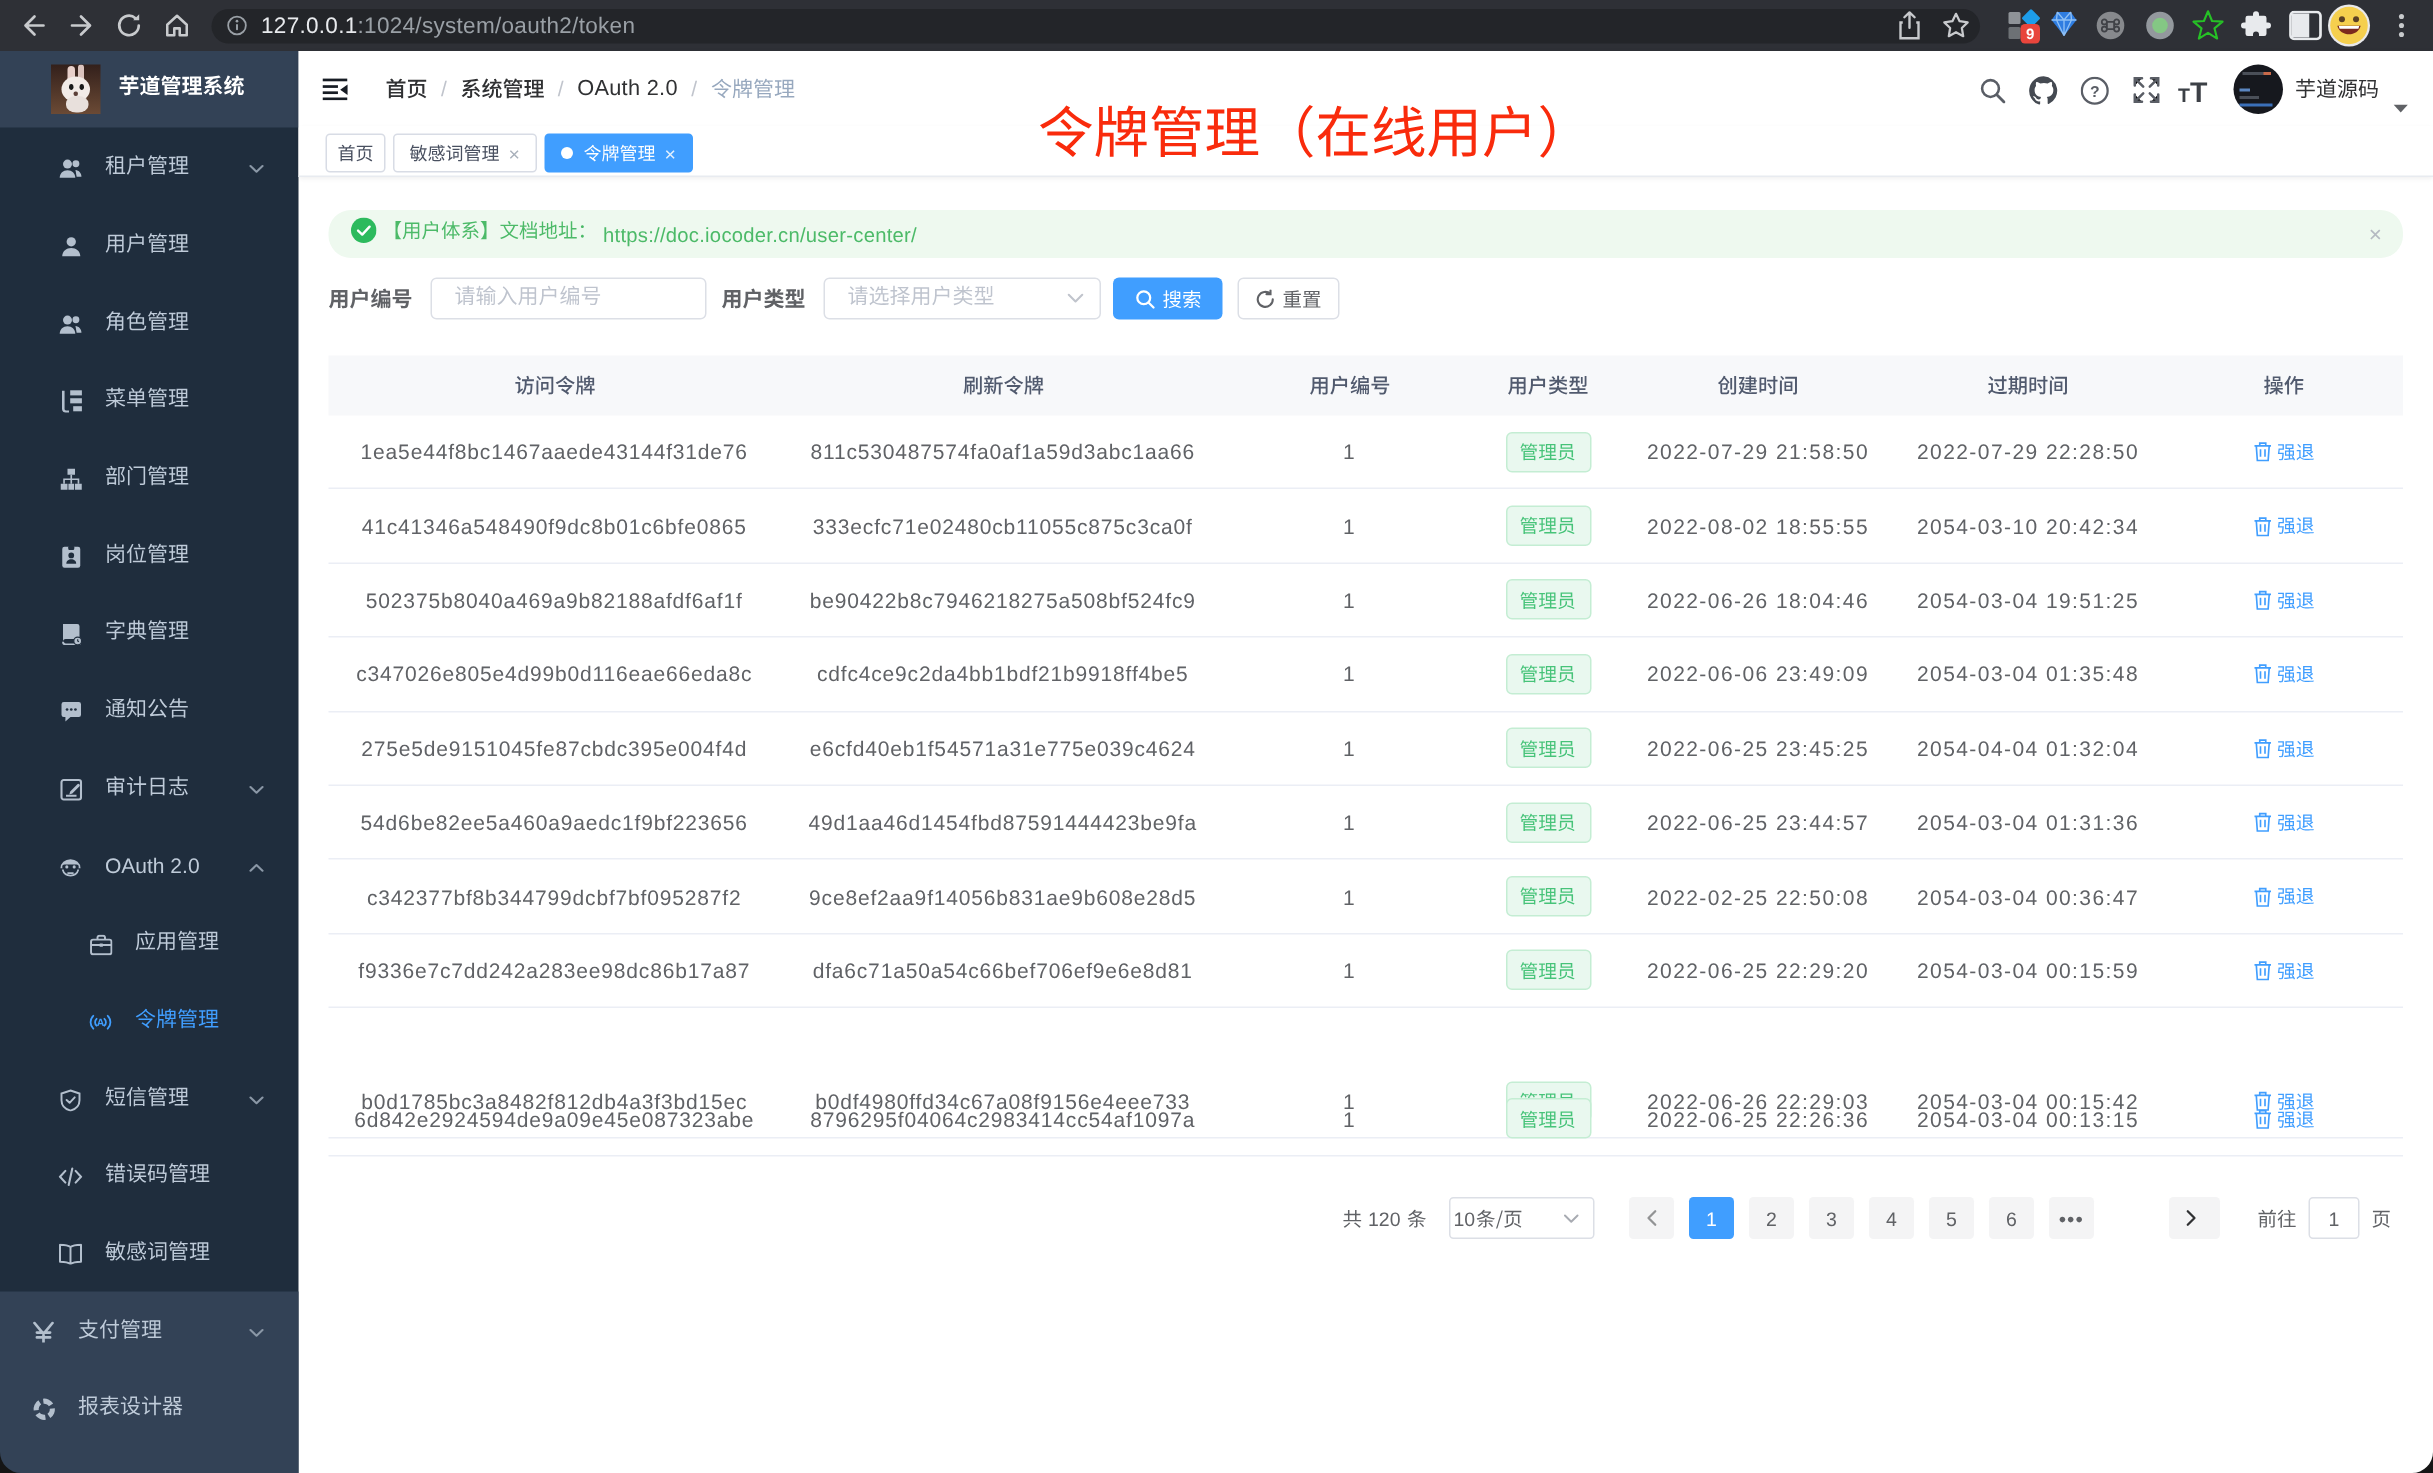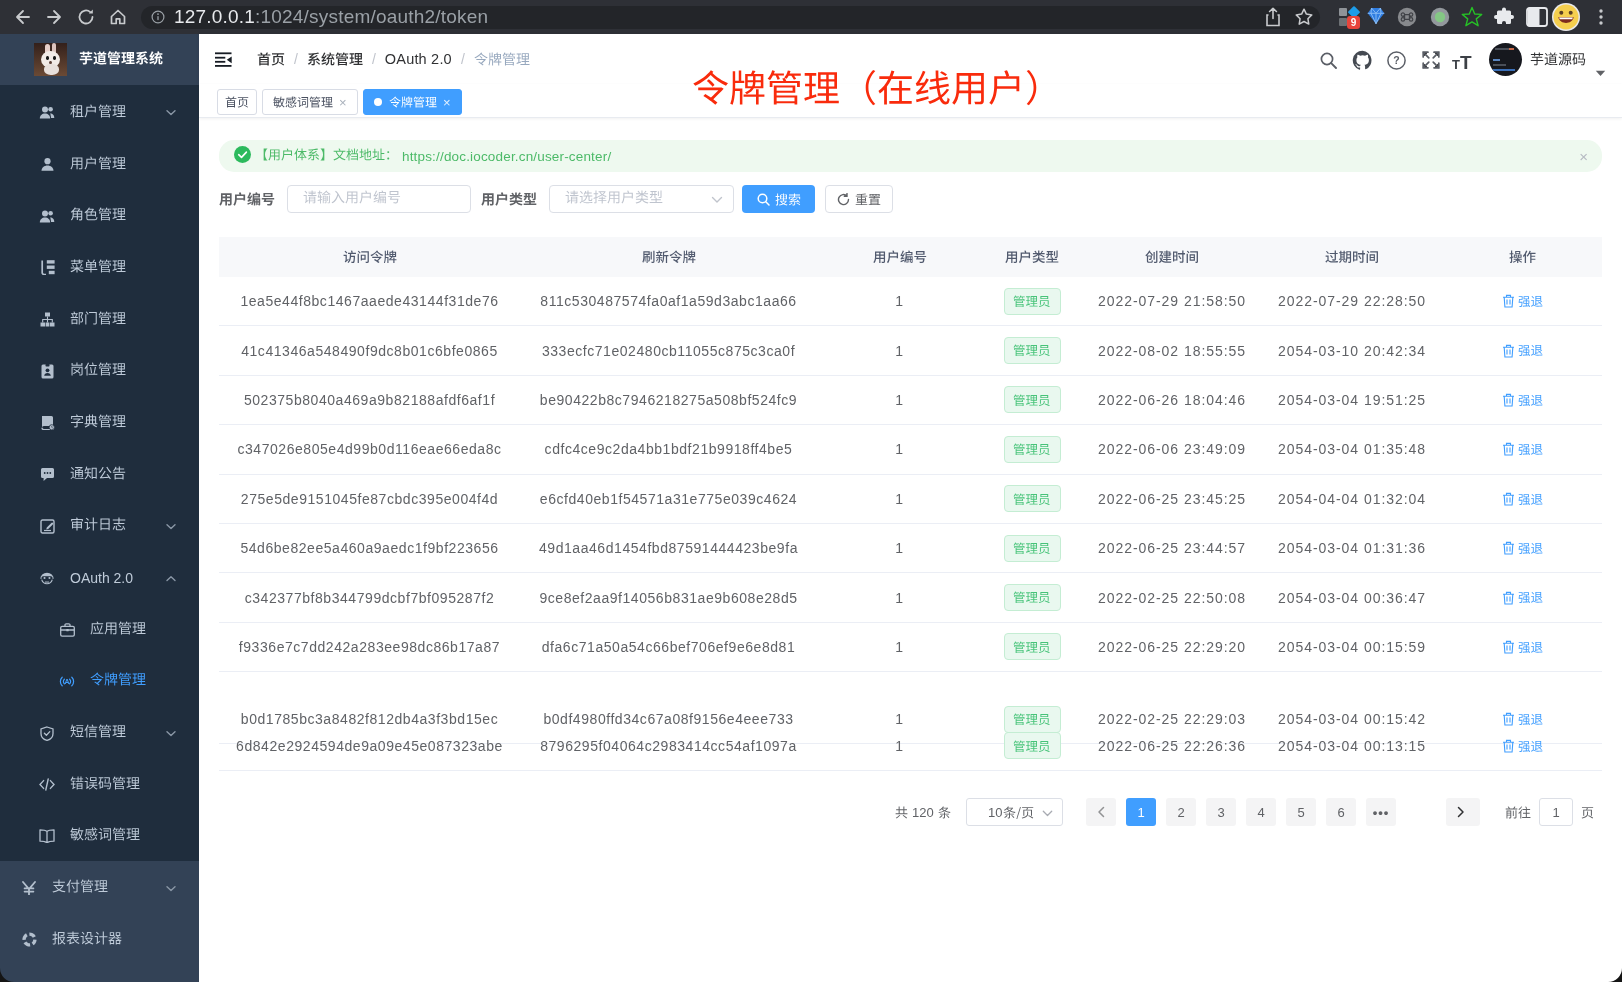--- a/index.html
+++ b/index.html
@@ -51,21 +51,21 @@
 <div class="abs" style="left:108px;top:7px"><svg class="ic" width="20" height="20" viewBox="0 0 20 20">
       <path d="M3.5 9.5 10 3.5l6.5 6v7h-4.7v-4.6h-3.6v4.6H3.5z" stroke="#c8cacd" stroke-width="1.7" fill="none" stroke-linejoin="round"></path>
     </svg></div>
 <div id="pill"></div>
 <div class="abs" style="left:151px;top:10px"><svg class="ic" width="14" height="14" viewBox="0 0 14 14">
       <circle cx="7" cy="7" r="5.9" stroke="#9aa0a6" stroke-width="1.2" fill="none"></circle>
       <rect x="6.35" y="6" width="1.3" height="4.2" rx=".65" fill="#9aa0a6"></rect>
       <circle cx="7" cy="4.1" r=".9" fill="#9aa0a6"></circle>
     </svg></div>
 <div class="abs row" style="left:174px;top:0;height:34px">
-    <span style="font-size:19px;color:#9aa0a6;letter-spacing:.2px"><b style="color:#e8eaed;font-weight:400">127.0.0.1</b>:1024/system/oauth2/token</span>
+    <span style="font-size:15px;color:#9aa0a6;letter-spacing:.2px"><b style="color:#e8eaed;font-weight:400">127.0.0.1</b>:1024/system/oauth2/token</span>
   </div>
 <div class="abs" style="left:1264px;top:7px"><svg class="ic" width="18" height="20" viewBox="0 0 18 20">
       <path d="M9 1.5v10M5.6 4.5 9 1.3l3.4 3.2" stroke="#c8cacd" stroke-width="1.6" fill="none" stroke-linecap="round" stroke-linejoin="round"></path>
       <path d="M4.5 8H3v10.5h12V8h-1.5" stroke="#c8cacd" stroke-width="1.6" fill="none"></path>
     </svg></div>
 <div class="abs" style="left:1294px;top:7px"><svg class="ic" width="20" height="20" viewBox="0 0 20 20">
       <path d="M10 2.2l2.4 4.9 5.4.8-3.9 3.8.9 5.4L10 14.5l-4.8 2.6.9-5.4-3.9-3.8 5.4-.8z" stroke="#c8cacd" stroke-width="1.5" fill="none" stroke-linejoin="round"></path>
     </svg></div>
 <div class="abs" style="left:1338px;top:4px"><svg class="ic" width="24" height="26" viewBox="0 0 24 26">
       <rect x="1" y="4" width="8" height="8" rx="1" fill="#8f9398"></rect>
@@ -931,41 +931,41 @@
         <svg class="ic" width="13" height="14" viewBox="0 0 13 14">
           <path d="M1 3.2h11M4.5 3V1.4h4V3M2.2 3.4l.7 9.6h7.2l.7-9.6M5 5.5v5M8 5.5v5" stroke="#409eff" stroke-width="1.1" fill="none"></path>
         </svg>
         <svg class="zh" width="25.0" height="12.5" viewBox="0 0 25.0 12.5" fill="#409eff">
           <use href="#g110" transform="translate(0.0,11.0) scale(0.0125,-0.0125)"></use>
           <use href="#g111" transform="translate(12.5,11.0) scale(0.0125,-0.0125)"></use>
         </svg>
       </span>
     </div>
   </div>
-<div class="trow" style="top:695px">
+<div class="trow" style="top:710px">
     <div class="tc" style="width:301px">
       <span>b0d1785bc3a8482f812db4a3f3bd15ec</span>
     </div>
     <div class="tc" style="width:297px">
       <span>b0df4980ffd34c67a08f9156e4eee733</span>
     </div>
     <div class="tc" style="width:165px">
       <span>1</span>
     </div>
     <div class="tc" style="width:100px">
       <span class="gtag">
         <svg class="zh" width="37.5" height="12.5" viewBox="0 0 37.5 12.5" fill="#47c379">
           <use href="#g8" transform="translate(0.0,11.0) scale(0.0125,-0.0125)"></use>
           <use href="#g9" transform="translate(12.5,11.0) scale(0.0125,-0.0125)"></use>
           <use href="#g109" transform="translate(25.0,11.0) scale(0.0125,-0.0125)"></use>
         </svg>
       </span>
     </div>
     <div class="tc" style="width:180px">
-      <span class="dtx">2022-02-25 22:29:03</span>
+      <span class="dtx">2022-06-26 22:29:03</span>
     </div>
     <div class="tc" style="width:180px">
       <span class="dtx">2054-03-04 00:15:42</span>
     </div>
     <div class="tc" style="width:160px">
       <span class="blue row" style="gap:3px">
         <svg class="ic" width="13" height="14" viewBox="0 0 13 14">
           <path d="M1 3.2h11M4.5 3V1.4h4V3M2.2 3.4l.7 9.6h7.2l.7-9.6M5 5.5v5M8 5.5v5" stroke="#409eff" stroke-width="1.1" fill="none"></path>
         </svg>
         <svg class="zh" width="25.0" height="12.5" viewBox="0 0 25.0 12.5" fill="#409eff">
@@ -1015,21 +1015,21 @@
 <div class="abs row" style="left:895px;top:798px;height:28px;gap:4px">
     <svg class="zh" width="13.0" height="13" viewBox="0 0 13.0 13" fill="#606266">
       <use href="#g112" transform="translate(0.0,11.4) scale(0.0130,-0.0130)"></use>
     </svg>
     <span style="font-size:13px;color:#606266">120</span>
     <svg class="zh" width="13.0" height="13" viewBox="0 0 13.0 13" fill="#606266">
       <use href="#g113" transform="translate(0.0,11.4) scale(0.0130,-0.0130)"></use>
     </svg>
   </div>
 <div class="inp" style="left:966px;top:798px;width:97px;border-radius:3px">
-    <span class="row" style="margin-left:21px;gap:1px">
+    <span class="row" style="margin-left:2px;gap:1px">
       <span style="font-size:13px;color:#606266">10</span>
       <svg class="zh" width="31.1" height="13" viewBox="0 0 31.1 13" fill="#606266">
         <use href="#g113" transform="translate(0.0,11.4) scale(0.0130,-0.0130)"></use>
         <use href="#g114" transform="translate(13.0,11.4) scale(0.0130,-0.0130)"></use>
         <use href="#g56" transform="translate(18.1,11.4) scale(0.0130,-0.0130)"></use>
       </svg>
     </span>
     <span style="margin-left:auto;margin-right:9px"><svg class="ic" width="11" height="7" viewBox="0 0 11 7">
         <path d="M1.3 1.3 5.5 5.5 9.7 1.3" stroke="#a8abb2" stroke-width="1.3" fill="none" stroke-linecap="round" stroke-linejoin="round"></path>
       </svg></span>

